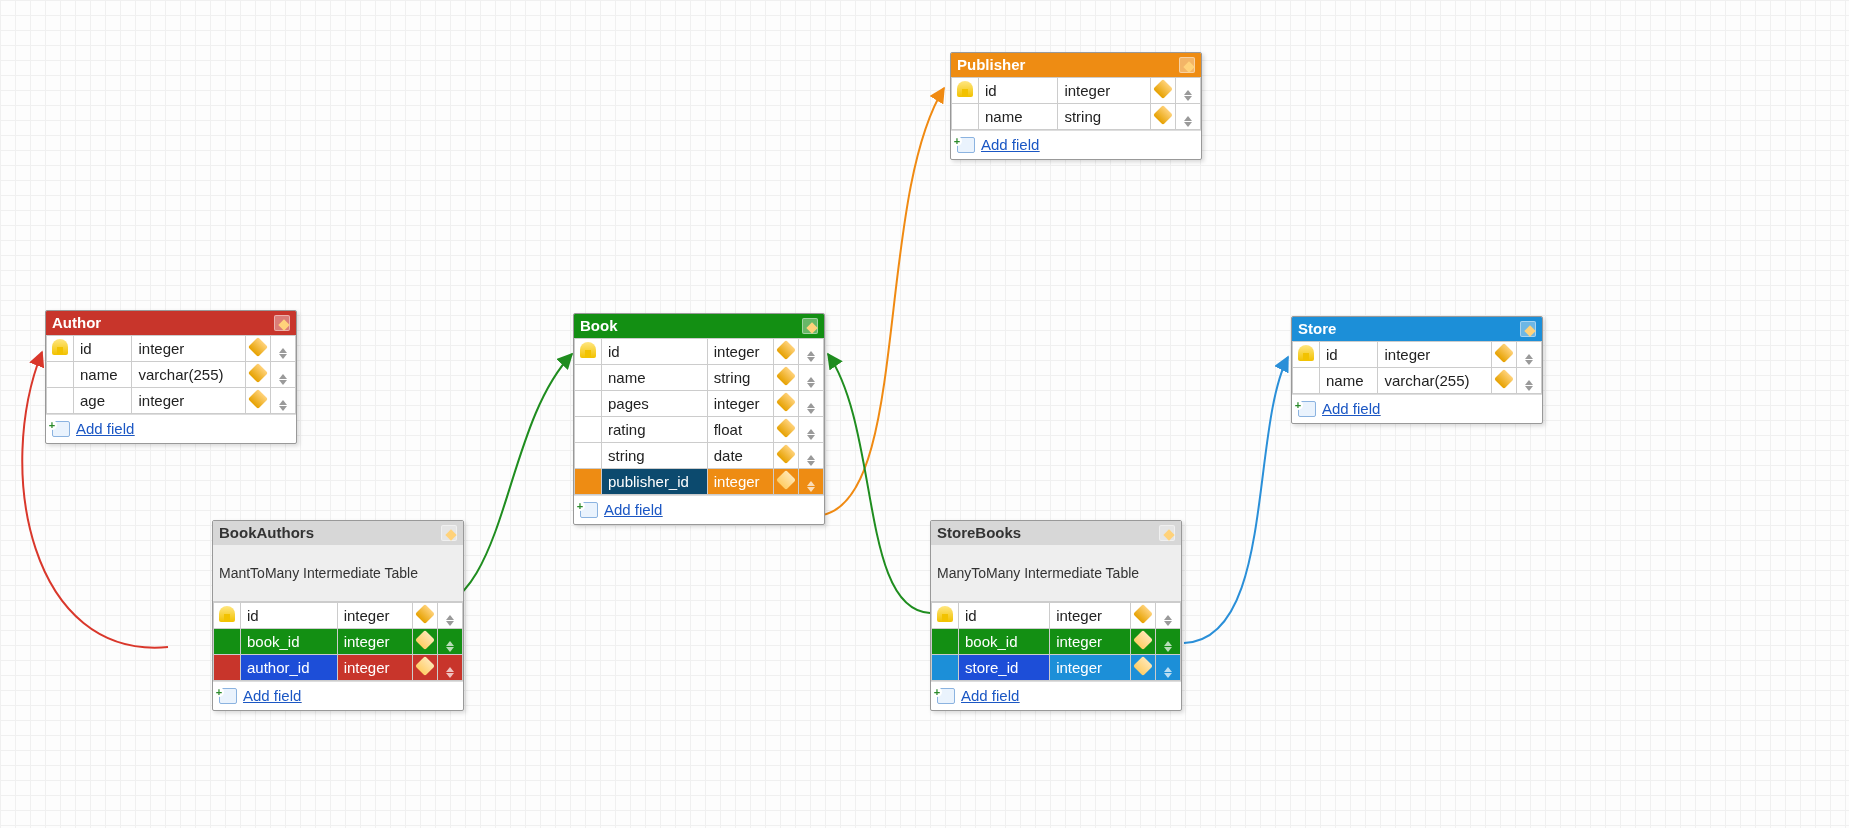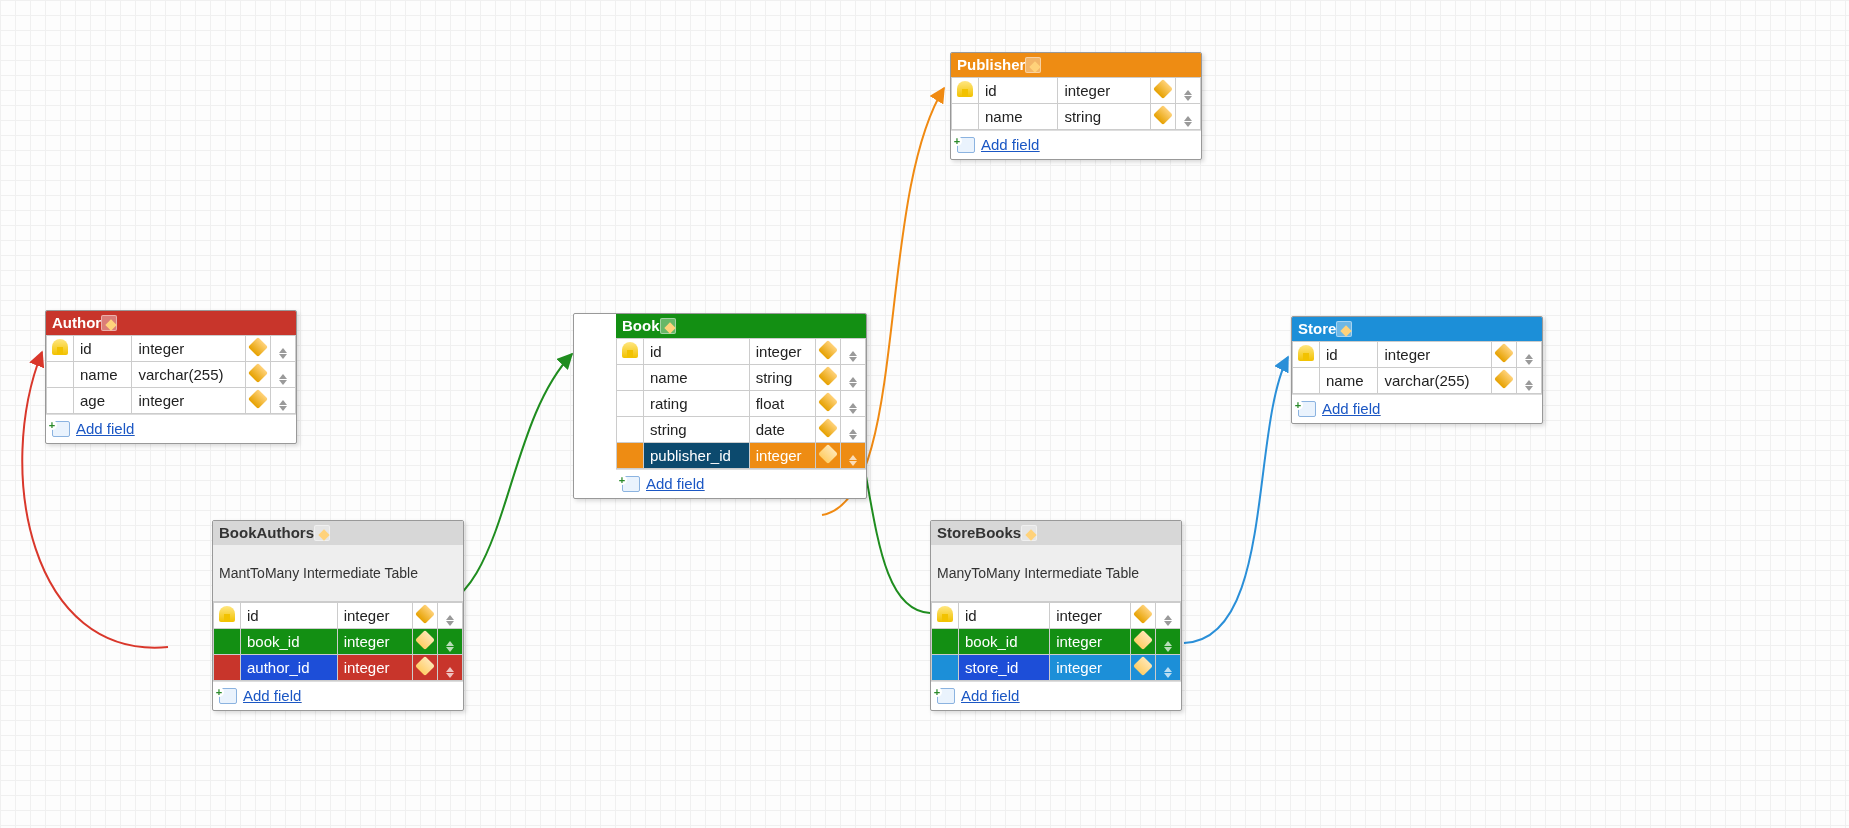--- a/index.html
+++ b/index.html
@@ -14,21 +14,21 @@
       linear-gradient(90deg, #ebebeb 1px, transparent 1px);
     background-size: 15px 15px, 15px 15px, 75px 75px, 75px 75px;
   }
   svg.connectors{position:absolute;left:0;top:0;width:1849px;height:828px;pointer-events:none;}
   .table{
     position:absolute;background:#fff;border:1px solid #999;
     box-shadow:2px 2px 4px rgba(0,0,0,.15);
     border-radius:2px;overflow:hidden;
   }
   .titlebar{
-    display:flex;align-items:center;justify-content:flex-start;
+    display:flex;align-items:center;justify-content:space-between;
     color:#fff;font-weight:600;padding:3px 6px 4px 6px;
     font-size:15px;cursor:move;
   }
   .titlebar .iconbox{width:16px;height:16px;background:#fff3;border-radius:2px;display:flex;align-items:center;justify-content:center;}
   .subtitle{background:#eee;border-bottom:1px solid #ccc;padding:20px 6px;font-size:14px;color:#333;}
   table.fields{border-collapse:collapse;width:100%;}
   table.fields td{border:1px solid #ccc;padding:4px 6px;font-size:15px;vertical-align:middle;background:#fff;}
   table.fields td.keycell{width:22px;text-align:center;padding:2px;}
   table.fields td.typecell{}
   table.fields td.toolcell{width:18px;text-align:center;padding:2px 3px;}
@@ -123,21 +123,21 @@
                   <span class="tri dn"></span>
                 </span></td>
             </tr>
           </tbody>
         </table>
         <div class="footer">
           <span class="ico ico-addfield"></span>
           <a href="#">Add field</a>
         </div>
       </div>
-      <div class="table" style="left: 573px; top: 313px; width: 250px; padding-left: 42px;">
+      <div class="table" style="left: 573px; top: 313px; width: 250px;">
         <div class="titlebar" style="background:#138f13;color:#fff">
           <span>Book</span>
           <span class="iconbox">
             <span class="ico ico-edit"></span>
           </span>
         </div>
         <table class="fields">
           <tbody>
             <tr>
               <td class="keycell"><span class="ico ico-key"></span></td>
@@ -146,20 +146,30 @@
               <td class="toolcell"><span class="ico ico-pencil"></span></td>
               <td class="toolcell"><span class="ico-sort">
                   <span class="tri up"></span>
                   <span class="tri dn"></span>
                 </span></td>
             </tr>
             <tr>
               <td class="keycell"></td>
               <td>name</td>
               <td class="typecell">string</td>
+              <td class="toolcell"><span class="ico ico-pencil"></span></td>
+              <td class="toolcell"><span class="ico-sort">
+                  <span class="tri up"></span>
+                  <span class="tri dn"></span>
+                </span></td>
+            </tr>
+            <tr>
+              <td class="keycell"></td>
+              <td>pages</td>
+              <td class="typecell">integer</td>
               <td class="toolcell"><span class="ico ico-pencil"></span></td>
               <td class="toolcell"><span class="ico-sort">
                   <span class="tri up"></span>
                   <span class="tri dn"></span>
                 </span></td>
             </tr>
             <tr>
               <td class="keycell"></td>
               <td>rating</td>
               <td class="typecell">float</td>

